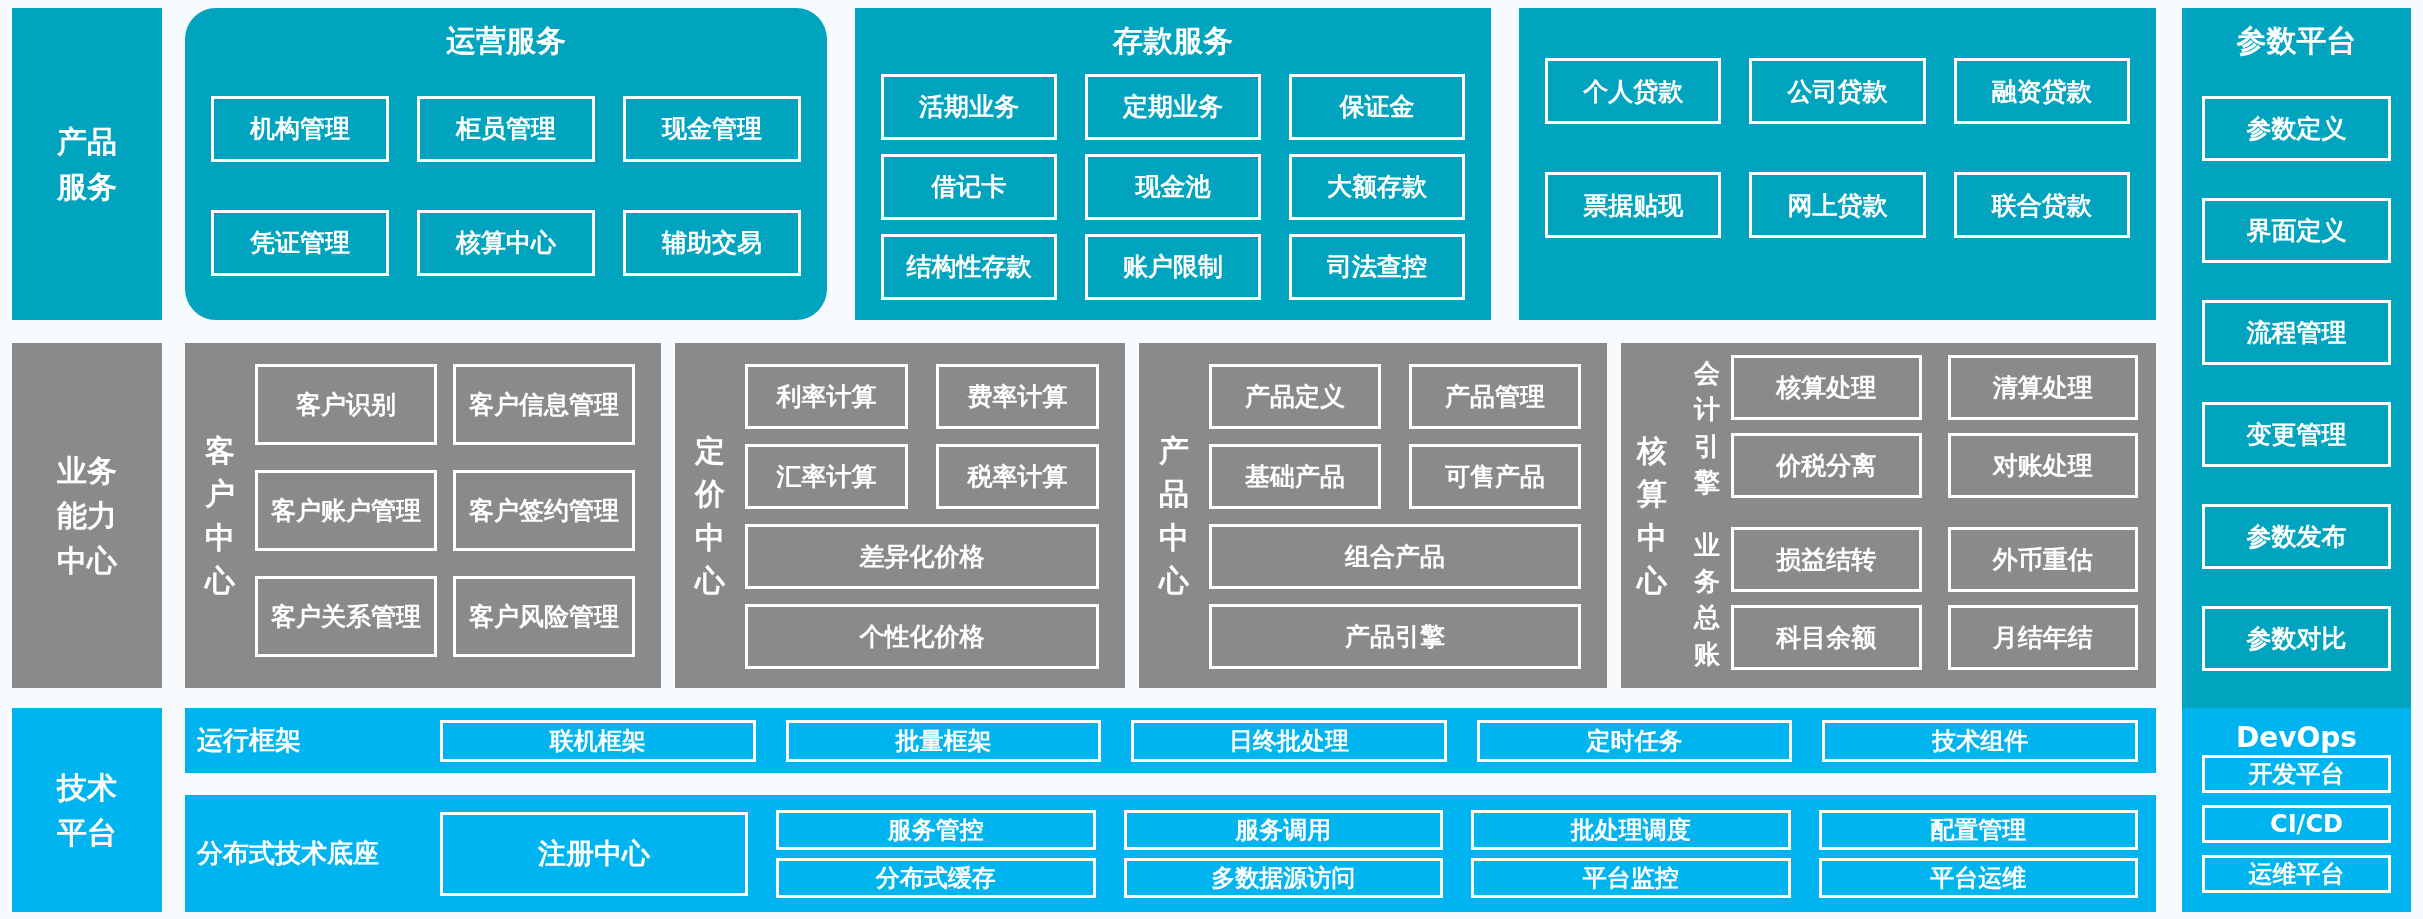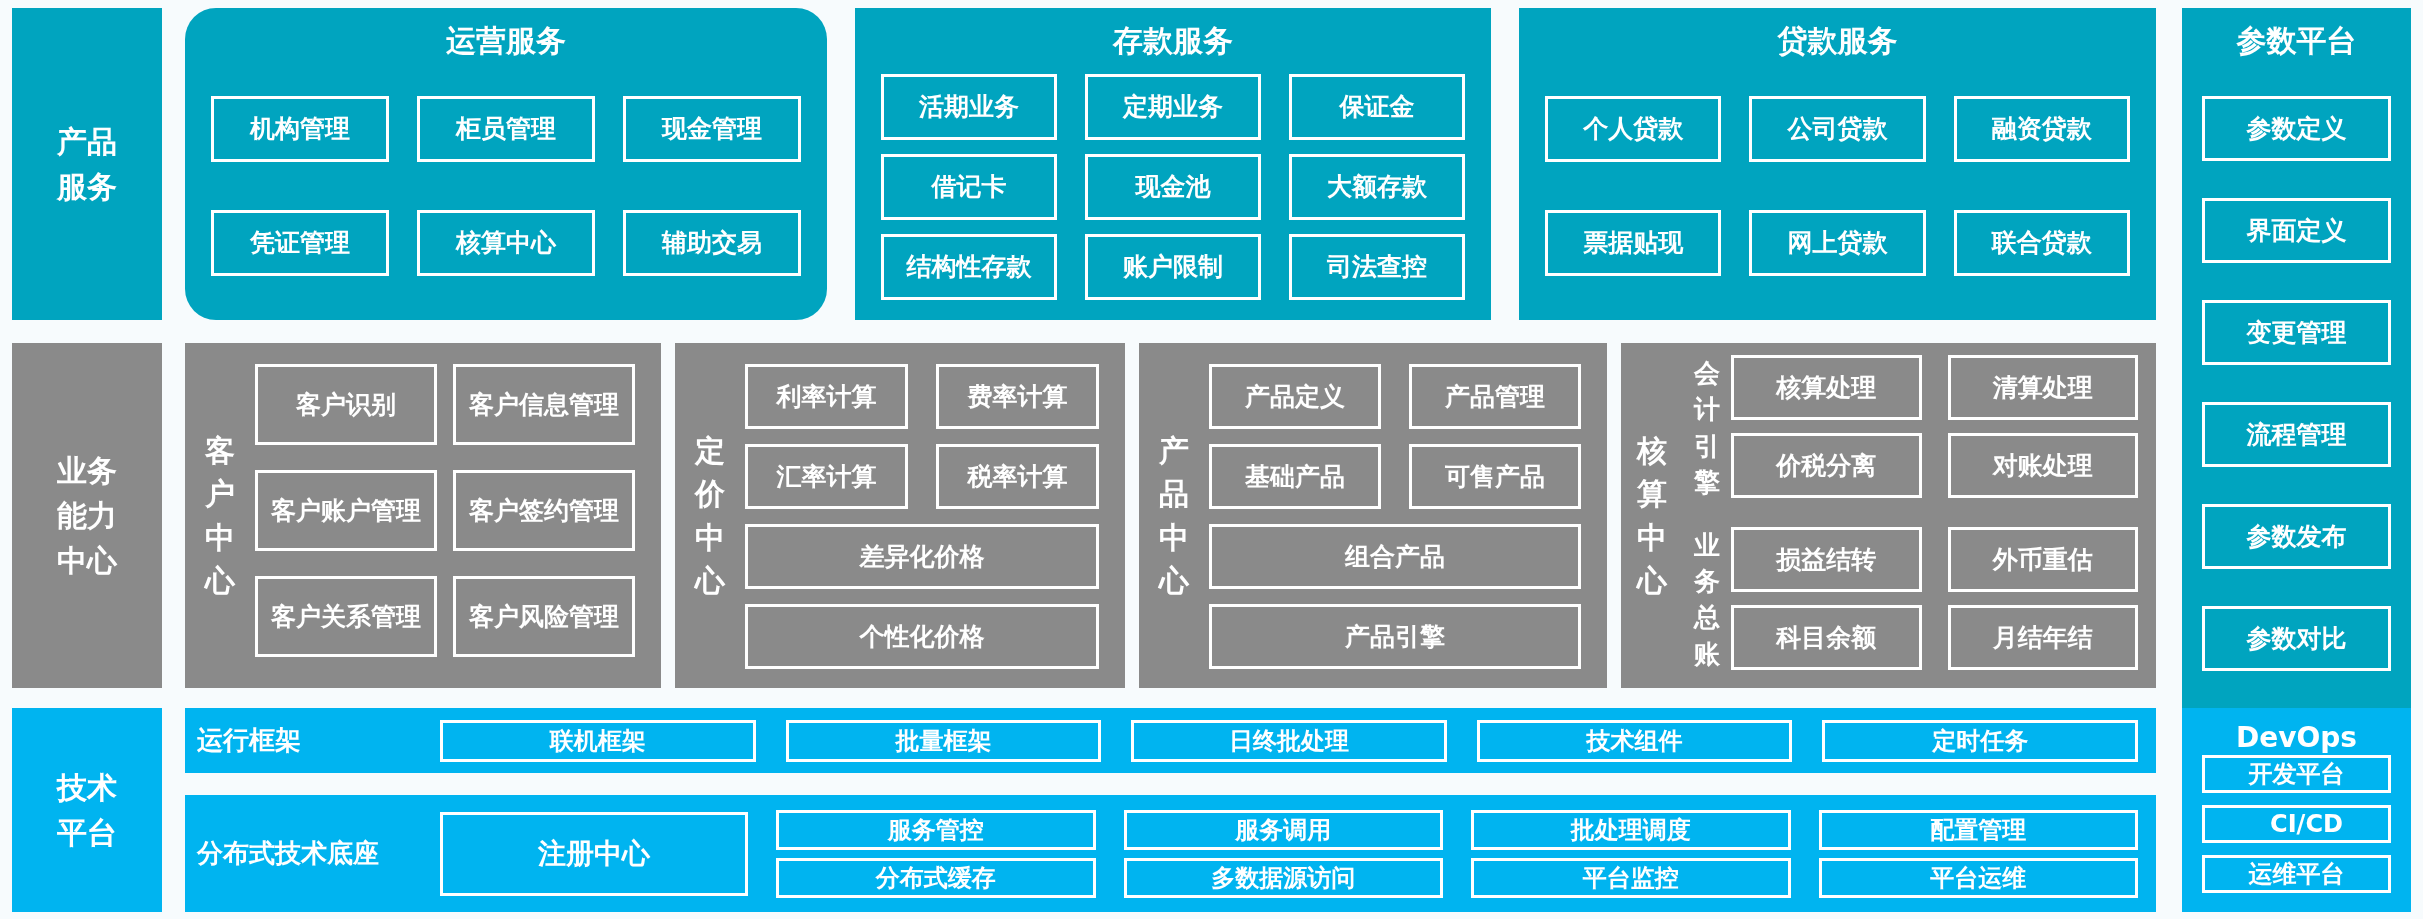--- a/index.html
+++ b/index.html
@@ -97,38 +97,37 @@
       <div class="box">借记卡</div>
       <div class="box">现金池</div>
       <div class="box">大额存款</div>
       <div class="box">结构性存款</div>
       <div class="box">账户限制</div>
       <div class="box">司法查控</div>
     </div>
   </div>
 
   <div class="abs teal tpanel" style="left:1519px;top:8px;width:637px;height:312px;">
-    <div class="panel-title">贷款服务</div>
     <div class="grid3 rows2">
       <div class="box">个人贷款</div>
       <div class="box">公司贷款</div>
       <div class="box">融资贷款</div>
       <div class="box">票据贴现</div>
       <div class="box">网上贷款</div>
       <div class="box">联合贷款</div>
     </div>
   </div>
 
   <div class="abs teal colpanel" style="left:2182px;top:8px;width:229px;height:874px;">
     <div class="panel-title">参数平台</div>
     <div class="param-list">
       <div class="box">参数定义</div>
       <div class="box">界面定义</div>
+      <div class="box">流程管理</div>
       <div class="box">变更管理</div>
-      <div class="box">流程管理</div>
       <div class="box">参数发布</div>
       <div class="box">参数对比</div>
     </div>
   </div>
 
   <div class="abs side gray" style="left:12px;top:343px;width:150px;height:345px;">业务
 能力
 中心</div>
 
   <div class="abs gray mpanel" style="left:185px;top:343px;width:476px;height:345px;">
@@ -205,22 +204,22 @@
 
   <div class="abs side blue" style="left:12px;top:708px;width:150px;height:204px;">技术
 平台</div>
 
   <div class="abs blue hpanel" style="left:185px;top:708px;width:1971px;height:65px;">
     <div class="hlabel">运行框架</div>
     <div class="frame-grid">
       <div class="box">联机框架</div>
       <div class="box">批量框架</div>
       <div class="box">日终批处理</div>
+      <div class="box">定时任务</div>
       <div class="box">技术组件</div>
-      <div class="box">定时任务</div>
     </div>
   </div>
 
   <div class="abs blue hpanel" style="left:185px;top:795px;width:1971px;height:117px;">
     <div class="hlabel">分布式技术底座</div>
     <div class="box registry-box">注册中心</div>
     <div class="base-grid">
       <div class="box">服务管控</div>
       <div class="box">分布式缓存</div>
       <div class="box">服务调用</div>

